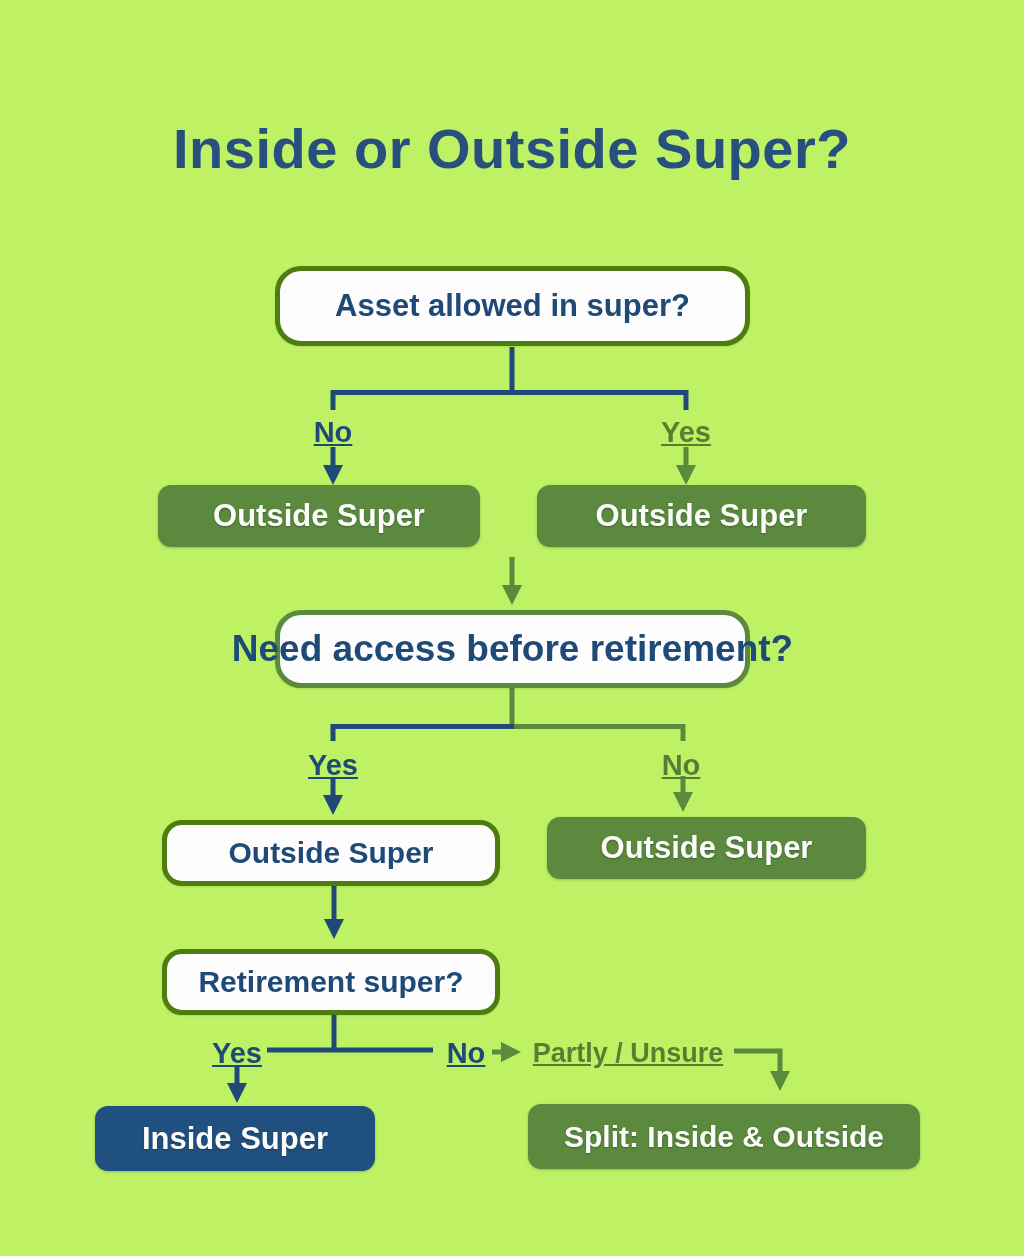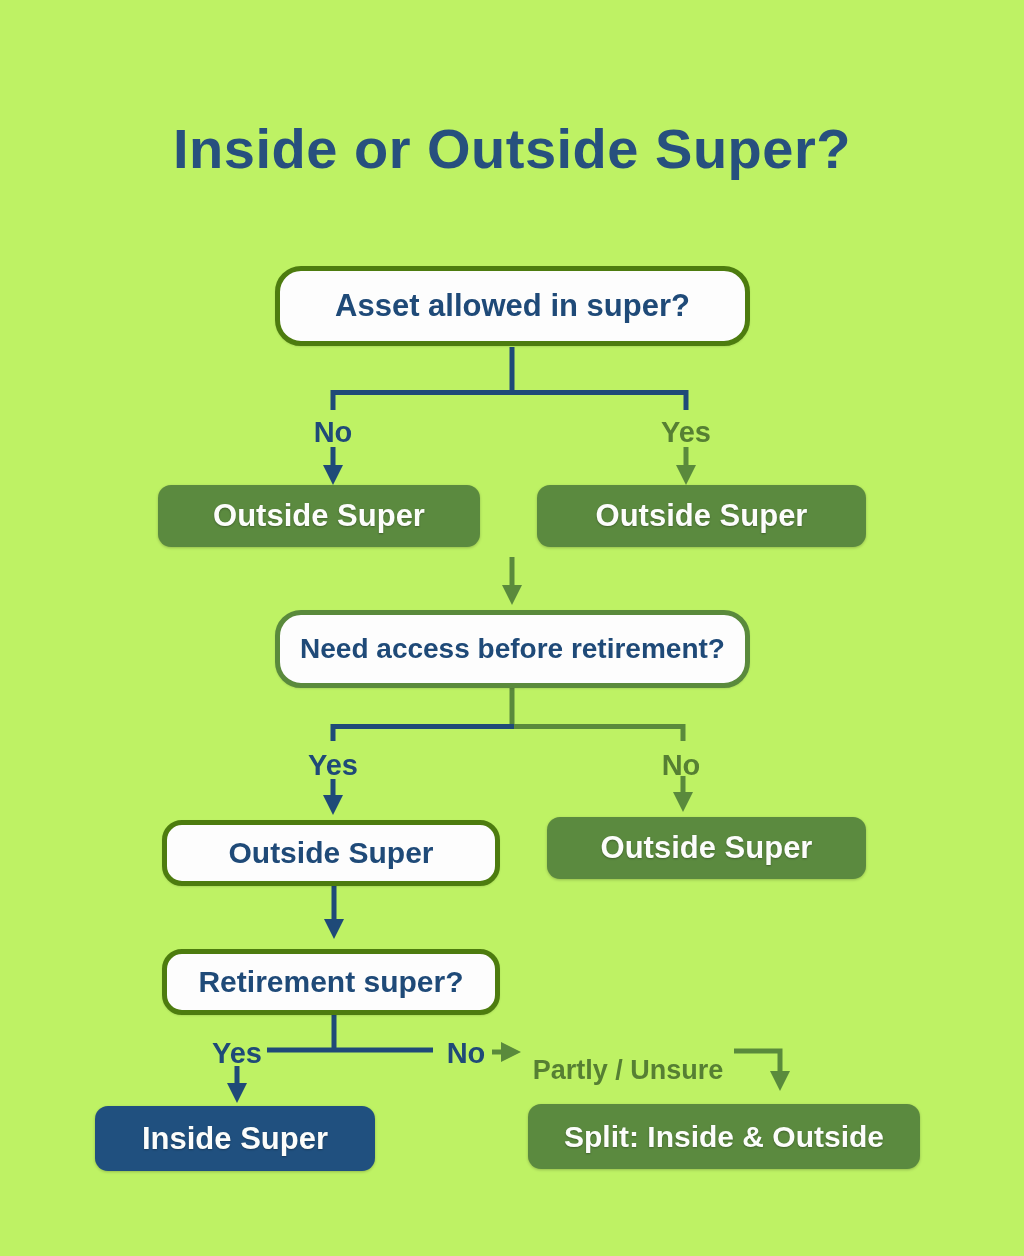--- a/index.html
+++ b/index.html
@@ -46,20 +46,21 @@
   }
   .fill-node.green { background:#5b8a3f; }
   .fill-node.navy  { background:#20507f; }
   
   .branch-label {
     position:absolute;
     transform:translateX(-50%);
     font-size:29px; font-weight:bold;
     white-space:nowrap;
     line-height:30px;
+    text-decoration:underline;
   }
   .branch-label.navy  { color:#1f4a78; }
   .branch-label.green { color:#567f33; }
 </style>
 </head>
 <body>
 
 <div class="canvas">
 
   <svg class="connectors" viewBox="0 0 1024 1256" xmlns="http://www.w3.org/2000/svg">
@@ -97,30 +98,30 @@
   <div class="page-title">Inside or Outside Super?</div>
 
   <div class="node q-node" style="left:275px; top:266px; width:475px; height:80px;">Asset allowed in super?</div>
 
   <div class="branch-label navy" style="left:333px; top:417px;">No</div>
   <div class="branch-label green" style="left:686px; top:417px;">Yes</div>
 
   <div class="node fill-node green" style="left:158px; top:485px; width:322px; height:62px;">Outside Super</div>
   <div class="node fill-node green" style="left:537px; top:485px; width:329px; height:62px;">Outside Super</div>
 
-  <div class="node q-node green-border" style="left:275px; top:610px; width:475px; height:78px; font-size:28px;">Need access before retirement?</div>
+  <div class="node q-node green-border" style="left:275px; top:610px; width:475px; height:78px; font-size:37px;">Need access before retirement?</div>
 
   <div class="branch-label navy" style="left:333px; top:750px;">Yes</div>
   <div class="branch-label green" style="left:681px; top:750px;">No</div>
 
   <div class="node q-node small" style="left:162px; top:820px; width:338px; height:66px;">Outside Super</div>
   <div class="node fill-node green" style="left:547px; top:817px; width:319px; height:62px;">Outside Super</div>
 
   <div class="node q-node small" style="left:162px; top:949px; width:338px; height:66px;">Retirement super?</div>
 
   <div class="branch-label navy" style="left:237px; top:1038px;">Yes</div>
   <div class="branch-label navy" style="left:466px; top:1038px;">No</div>
-  <div class="branch-label green" style="left:628px; top:1038px; font-size:27px;margin-top:17px;">Partly / Unsure</div>
+  <div class="branch-label green" style="left:628px; top:1038px; font-size:27px;">Partly / Unsure</div>
 
   <div class="node fill-node green" style="left:528px; top:1104px; width:392px; height:65px; font-size:30px;">Split: Inside &amp; Outside</div>
   <div class="node fill-node navy" style="left:95px; top:1106px; width:280px; height:65px;">Inside Super</div>
 
 </div>
 
 </body></html>

